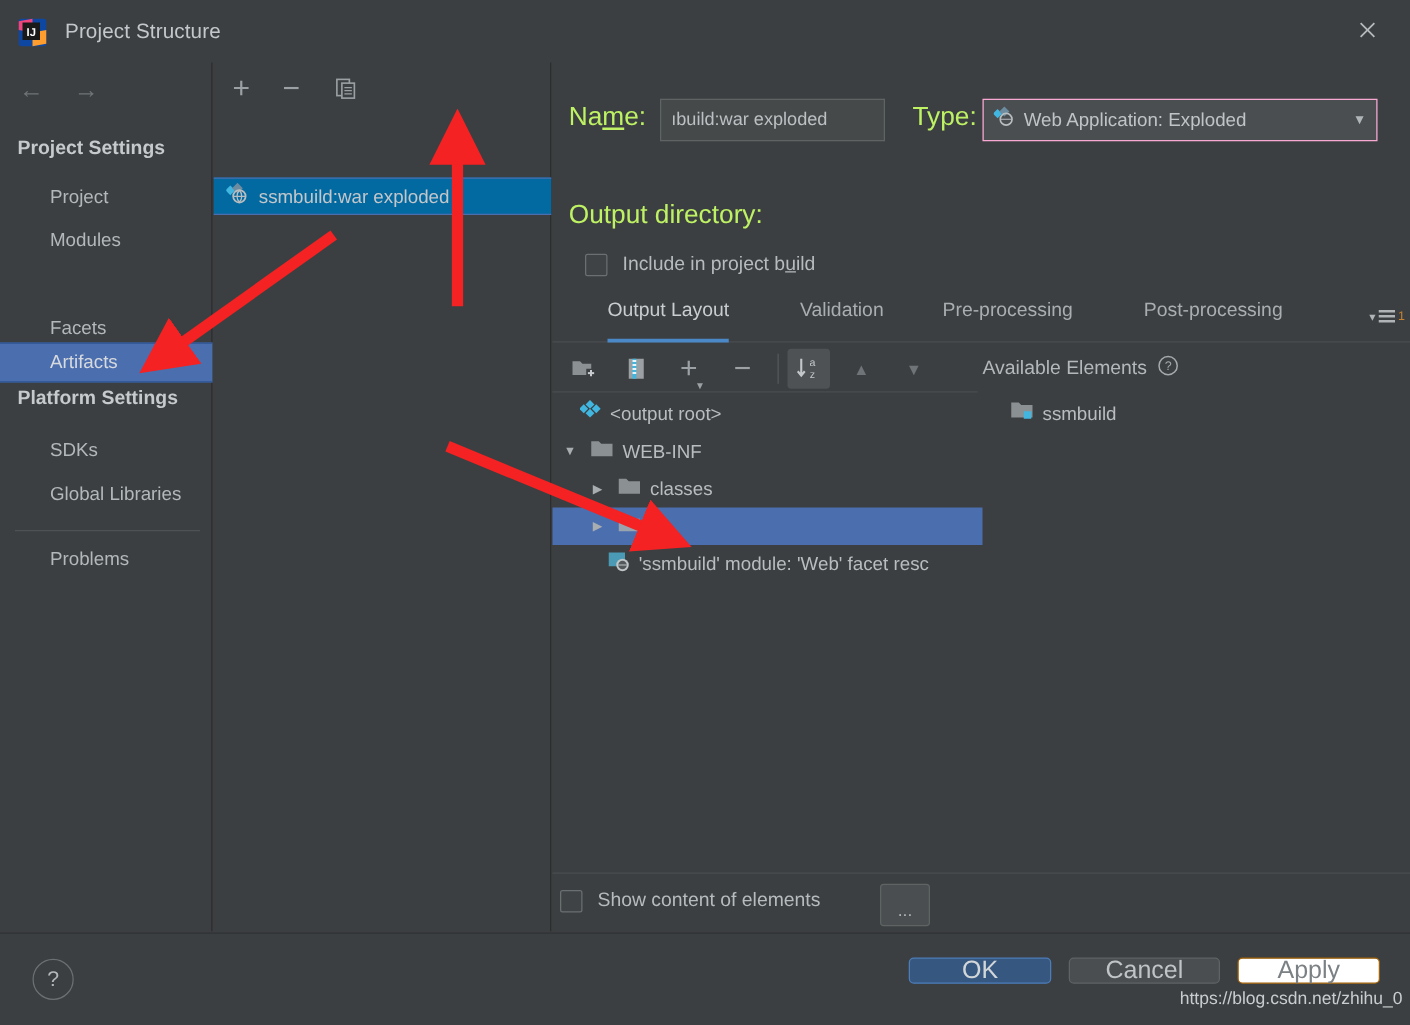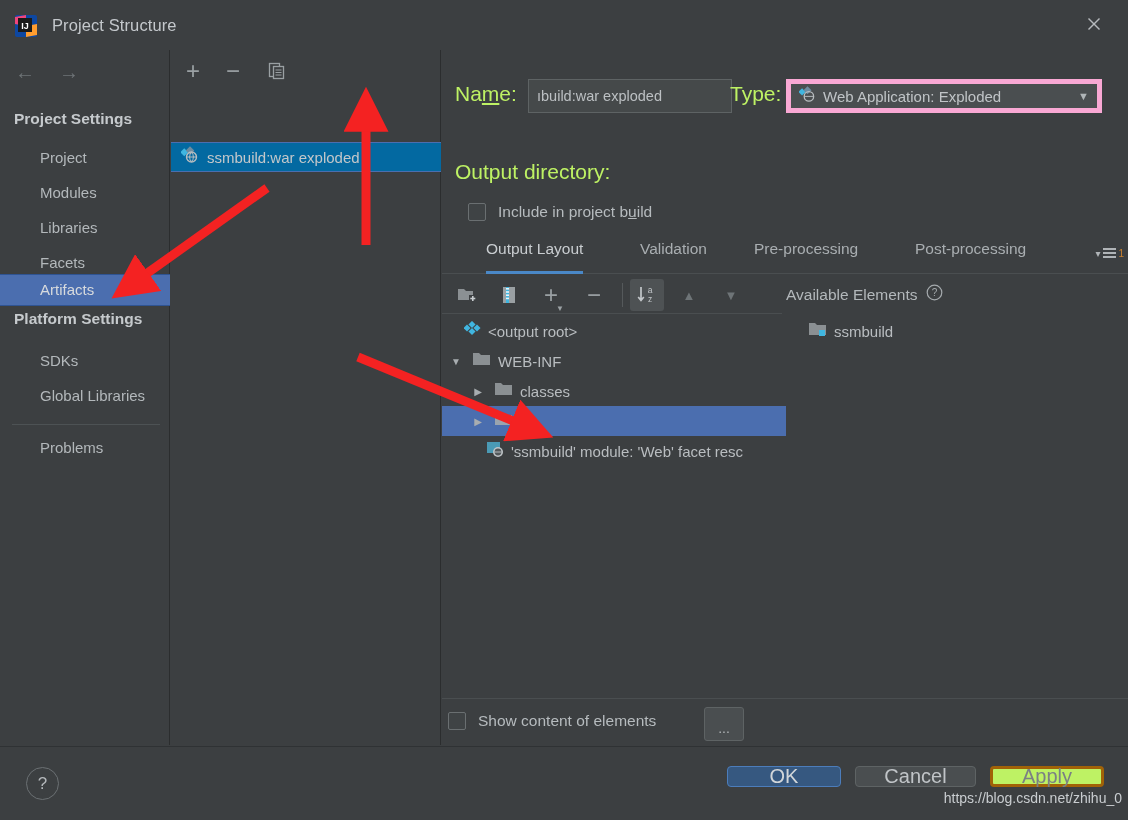--- a/index.html
+++ b/index.html
@@ -42,21 +42,21 @@
   .art-row .lbl { font-size:15px; color:#c3c7ca; margin-left:8px; }
 
   
   .content { position:absolute; left:442px; top:50px; width:686px; height:695px; background:#3c3f41; }
 
   .field-row { position:absolute; display:flex; align-items:center; }
   .field-label { font-size:21px; color:#bef264; }
   .u { text-decoration:underline; }
   .txtfield { background:#45494a; border:1px solid #5e6364; color:#bcc0c3; font-size:14.5px; padding:5px 8px; font-family:"Liberation Sans",sans-serif; }
 
-  .combo { height:34px; background:#4a4e50; border:5px solid #f9a8d4; display:flex; align-items:center; padding:0 8px; cursor:pointer; }
+  .combo { height:34px; background:#4a4e50; border:1px solid #f9a8d4; display:flex; align-items:center; padding:0 8px; cursor:pointer; }
   .combo .ctext { font-size:15px; color:#c0c4c7; margin-left:7px; }
   .combo .arrow { margin-left:auto; color:#b0b5b8; font-size:11px; }
 
   .outdir { position:absolute; left:171px; top:103px; width:494px; height:34px; background:#45494a; border:1px solid #5e6364; display:flex; align-items:center; }
   .outdir .path { font-size:14.5px; color:#b9bdc0; padding-left:8px; white-space:nowrap; overflow:hidden; }
   .outdir .folder { margin-left:auto; margin-right:6px; }
 
   .chk-row { position:absolute; display:flex; align-items:center; cursor:pointer; }
   .chkbox { width:18px; height:18px; border:1px solid #6a6f71; background:#3f4345; border-radius:2px; }
   .chk-lbl { font-size:15.5px; color:#b6bbbe; margin-left:12px; }
@@ -90,21 +90,21 @@
 
   .bottom-opts { position:absolute; left:0; top:648px; width:686px; height:48px; border-top:1px solid #4a4e50; }
   .dots-btn { position:absolute; left:262px; top:8px; width:40px; height:34px; background:#4a4e50; border:1px solid #5e6364; border-radius:3px; display:flex; align-items:flex-end; justify-content:center; color:#b1b5b8; font-size:14px; padding-bottom:4px; cursor:pointer; }
 
   
   .footer { position:absolute; left:0; top:746px; width:1128px; height:74px; background:#3c3f41; border-top:1px solid #2f3234; }
   .help-btn { position:absolute; left:26px; top:20px; width:33px; height:33px; border-radius:50%; border:1px solid #6b7073; display:flex; align-items:center; justify-content:center; color:#b4b8bb; font-size:17px; cursor:pointer; }
   .btn { position:absolute; top:19px; height:21px; border-radius:4px; display:flex; align-items:center; justify-content:center; font-size:20px; cursor:pointer; }
   .btn.ok { left:727px; width:114px; background:#365880; border:1px solid #4c7dbb; color:#d2d6d9; }
   .btn.cancel { left:855px; width:121px; background:#4a4e50; border:1px solid #5e6364; color:#c0c4c7; }
-  .btn.apply { left:990px; width:114px; background:#bef264; border:3px solid #a16207; color:#7b8084; cursor:default; }
+  .btn.apply { left:990px; width:114px; background:#ffffff; border:1px solid #a16207; color:#7b8084; cursor:default; }
   .watermark { position:absolute; right:6px; top:790px; font-size:14px; color:#c9cdd0; white-space:nowrap;text-align:right; }
 
   
   .arrows { position:absolute; left:0; top:0; width:1128px; height:820px; pointer-events:none; }
 </style>
 </head>
 <body>
 
 <div id="root">
 
@@ -129,21 +129,20 @@
 
   <div class="sidebar">
     <div class="nav-arrows">
       <div class="nav-arrow back">←</div>
       <div class="nav-arrow fwd">→</div>
     </div>
 
     <div class="side-group" style="top:60px;">Project Settings</div>
     <div class="side-item" style="top:94px;">Project</div>
     <div class="side-item" style="top:129px;">Modules</div>
-    <div class="side-item" style="top:164px;">Libraries</div>
     <div class="side-item" style="top:199px;">Facets</div>
     <div class="side-item selected" style="top:224px; height:32px; line-height:30px;">Artifacts</div>
 
     <div class="side-group" style="top:260px;">Platform Settings</div>
     <div class="side-item" style="top:297px;">SDKs</div>
     <div class="side-item" style="top:332px;">Global Libraries</div>
 
     <div class="side-divider" style="top:374px;"></div>
     <div class="side-item" style="top:384px;">Problems</div>
 
@@ -176,21 +175,21 @@
       </span>
       <span class="lbl">ssmbuild:war exploded</span>
     </div>
   </div>
 
   <div class="content">
 
     <div class="field-row" style="left:13px; top:32px;">
       <span class="field-label">Na<span class="u">m</span>e:</span>
     </div>
-    <input class="txtfield" style="position: absolute; left: 86px; top: 29px; width: 204px; height: 34px;" value="ıbuild:war exploded">
+    <input class="txtfield" style="position: absolute; left: 86px; top: 29px; width: 180px; height: 34px;" value="ıbuild:war exploded">
 
     <div class="field-row" style="left:288px; top:32px;">
       <span class="field-label">Type:</span>
     </div>
     <div class="combo" style="position:absolute; left:344px; top:29px; width:316px;">
       <span>
         <svg width="17" height="17" viewBox="0 0 18 18">
           <rect x="0.5" y="3.5" width="5.5" height="5.5" fill="#40b6e0" transform="rotate(45 3.25 6.25)"></rect>
           <rect x="6" y="1.5" width="6" height="6" fill="#6e8ca0" transform="rotate(45 9 4.5)"></rect>
           <circle cx="10.5" cy="11" r="5" fill="none" stroke="#b8bdc0" stroke-width="1.4"></circle>

